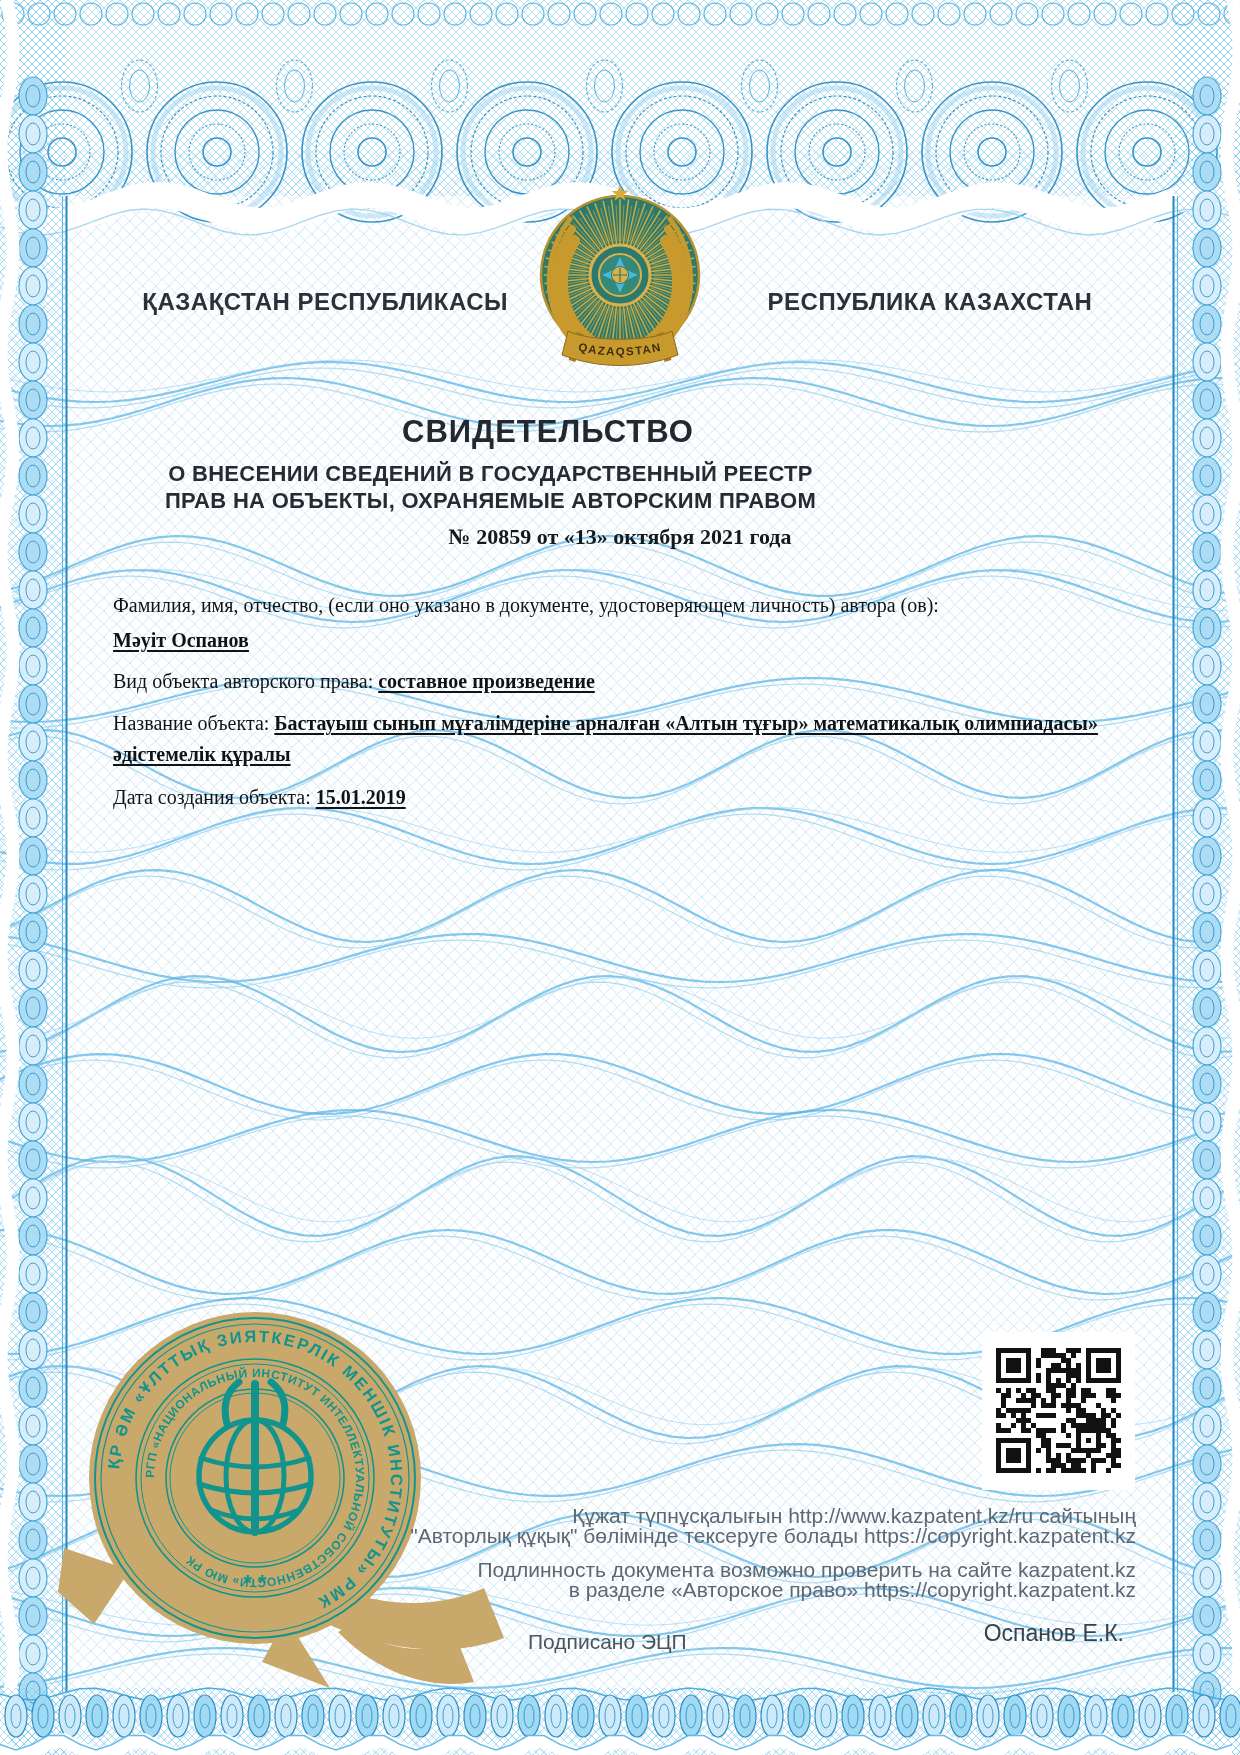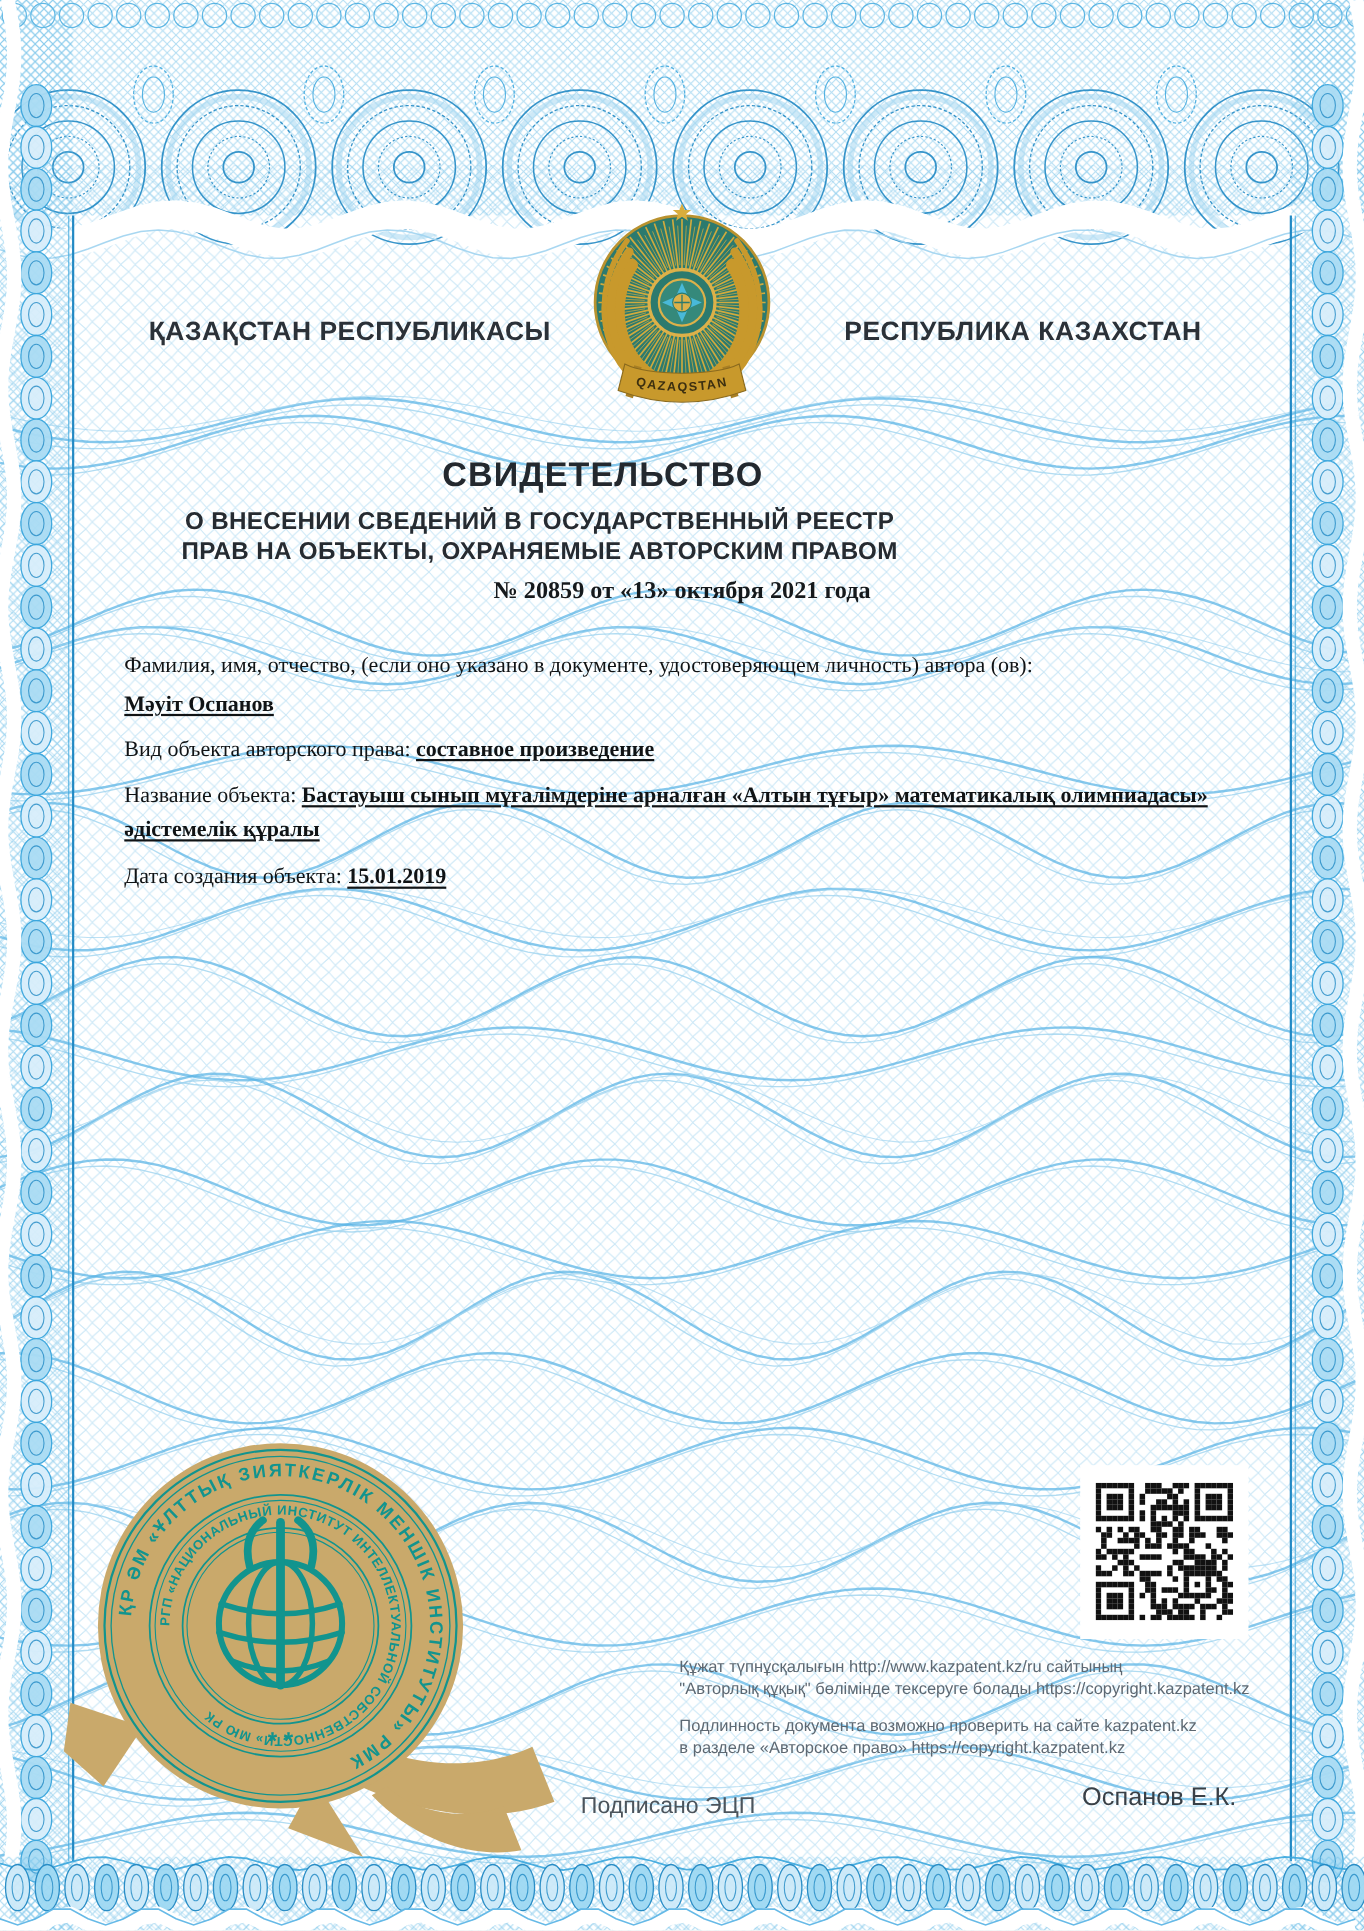--- a/index.html
+++ b/index.html
@@ -6,21 +6,21 @@
   .page{
     position:relative; width:1240px; height:1755px; margin:0 auto;
     background:#ffffff; overflow:hidden;
     font-family:"Liberation Sans", sans-serif;
   }
   .page svg.bg{position:absolute;left:0;top:0;z-index:0;}
   .hdr{
     position:absolute;z-index:3;width:380px;text-align:center;
     font-weight:700;font-size:24px;letter-spacing:.5px;color:#2b3138;
   }
-  .hdr-kk{left:128px;top:288px;}
+  .hdr-kk{left:128px;top:288px;text-align:right;}
   .hdr-ru{left:740px;top:288px;}
   .title{
     position:absolute;z-index:3;left:0;width:1096px;top:414px;text-align:center;
     font-weight:700;font-size:31px;letter-spacing:1px;color:#23282e;
   }
   .subtitle{
     position:absolute;z-index:3;left:0;width:981px;text-align:center;
     font-weight:700;font-size:22px;color:#262b31;letter-spacing:.3px;
   }
   .s1{top:461px;} .s2{top:488px;}
@@ -37,22 +37,22 @@
   .author-val{top:619px;}
   .type-line{top:660px;}
   .name-line{top:702px;}
   .date-line{top:776px;}
   .u{font-weight:700;text-decoration:underline;text-decoration-thickness:2px;text-underline-offset:3px;}
   .qr-box{
     position:absolute;z-index:3;left:982px;top:1332px;width:153px;height:158px;background:#ffffff;
   }
   .qr-box svg{position:absolute;left:14px;top:16px;}
   .verify{
-    position:absolute;z-index:3;right:104px;top:1506px;
-    font-size:15px;line-height:20px;color:#5d6872;
+    position:absolute;z-index:3;right:104px;top:1506px;text-align:right;
+    font-size:21px;line-height:20px;color:#5d6872;
   }
   .verify .gap{height:14px;}
   .signed{
     position:absolute;z-index:3;left:528px;top:1630px;
     font-size:21px;color:#4b545c;
   }
   .signer{
     position:absolute;z-index:3;right:116px;top:1620px;
     font-size:23px;color:#394047;
   }

